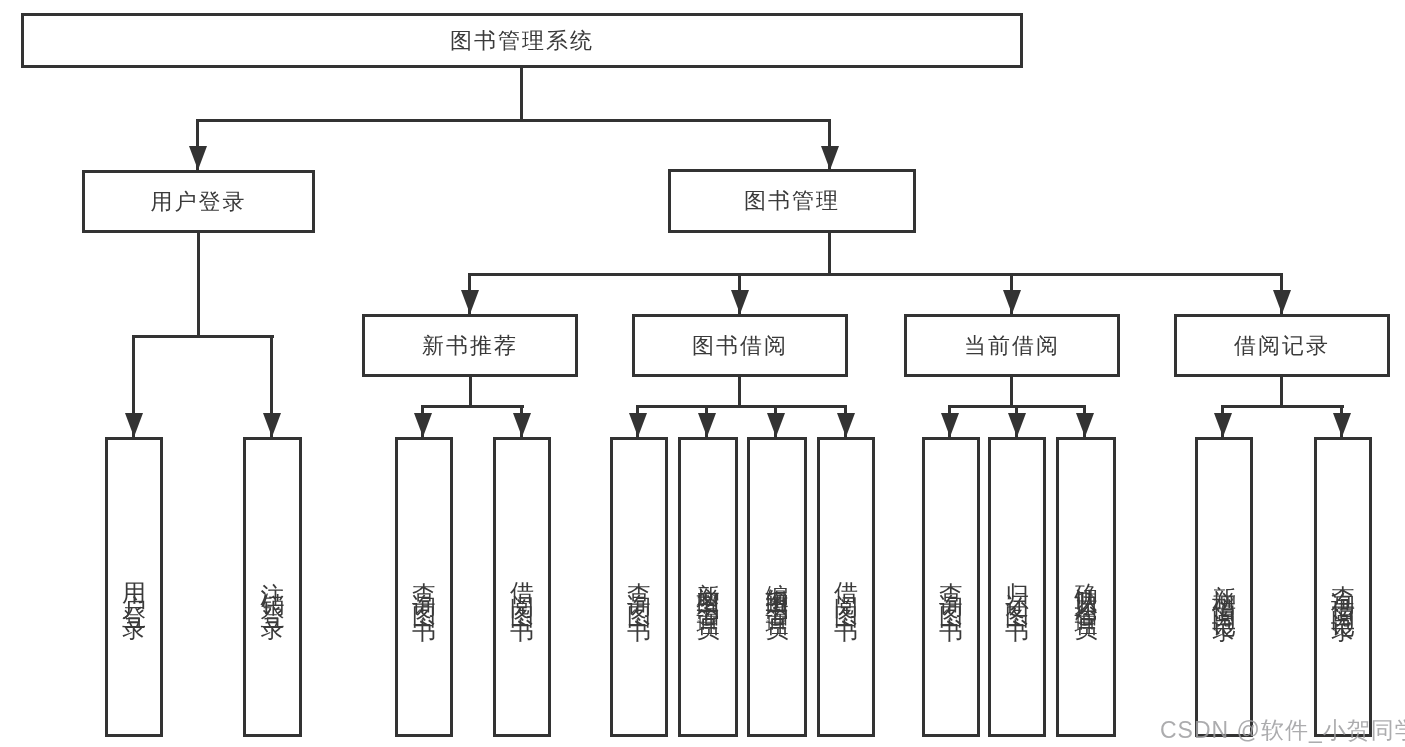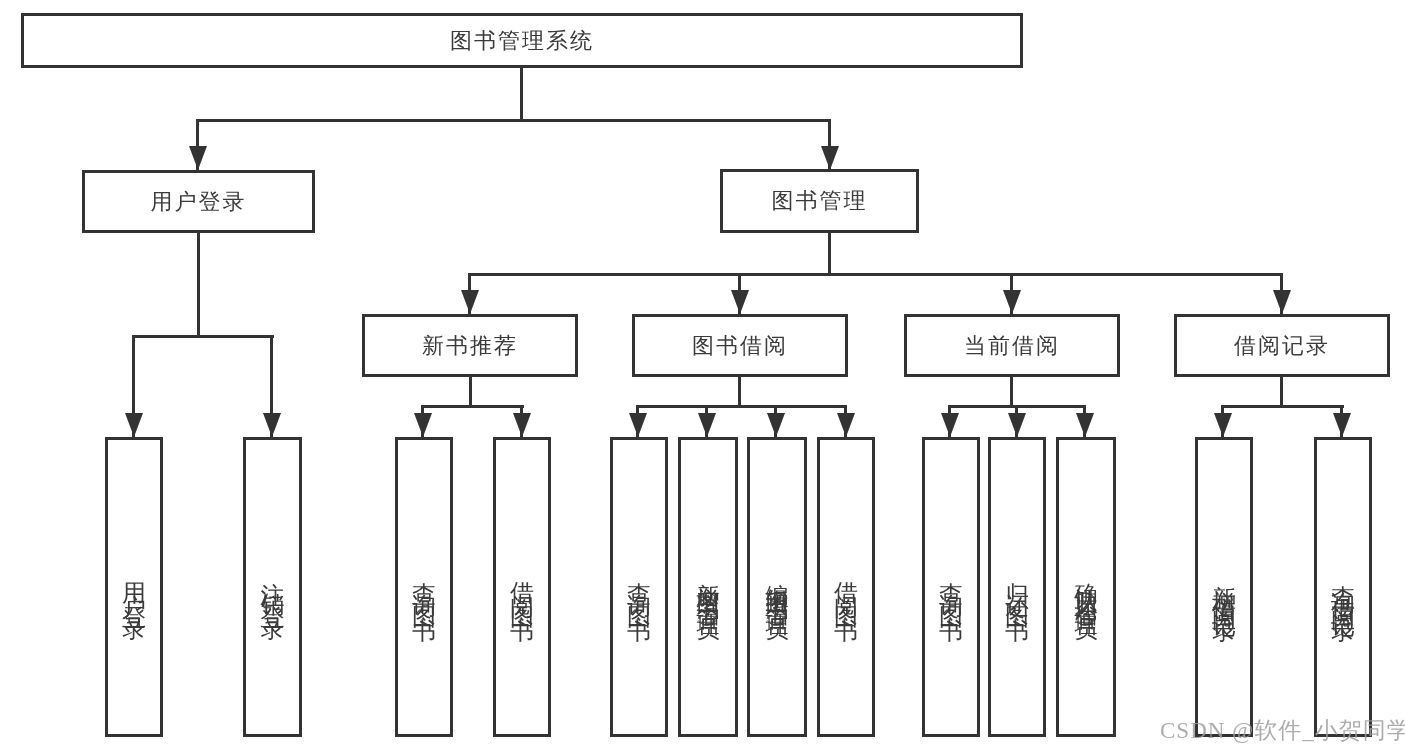--- a/index.html
+++ b/index.html
@@ -1,21 +1,21 @@
 <!DOCTYPE html>
 <html><head>
 <meta charset="utf-8">
 <style>
   html,body { margin:0; padding:0; background:#ffffff; }
   #canvas {
     position:relative;
     width:1405px; height:747px;
     background:#ffffff;
     overflow:hidden;
-    font-family:Liberation Serif, serif;
+    font-family:Liberation Sans, sans-serif;
   }
   .node {
     position:absolute;
     box-sizing:border-box;
     background:#ffffff;
     border:3px solid #333333;
     display:flex; align-items:center; justify-content:center;
     font-size:22px; color:#3a3a3a; letter-spacing:2px;
   }
   .leaf {
@@ -69,21 +69,21 @@
   </div>
 
   <div class="vline" style="left:520px; top:68px; height:54px;"></div>
   <div class="hline" style="left:197px; top:119px; width:634px;"></div>
   <div class="varrow" style="left:196px; top:119px; height:51px;"></div>
   <div class="varrow" style="left:828px; top:119px; height:51px;"></div>
 
   <div class="node" style="left:82px; top:170px; width:233px; height:63px;">
     <span>用户登录</span>
   </div>
-  <div class="node" style="left:720px; top:169px; width:199px; height:64px;">
+  <div class="node" style="left:668px; top:169px; width:248px; height:64px;">
     <span>图书管理</span>
   </div>
 
   <div class="vline" style="left:197px; top:233px; height:102px;"></div>
   <div class="hline" style="left:133px; top:335px; width:141px;"></div>
   <div class="varrow" style="left:132px; top:335px; height:102px;"></div>
   <div class="varrow" style="left:270px; top:335px; height:102px;"></div>
 
   <div class="vline" style="left:828px; top:233px; height:43px;"></div>
   <div class="hline" style="left:469px; top:273px; width:814px;"></div>

